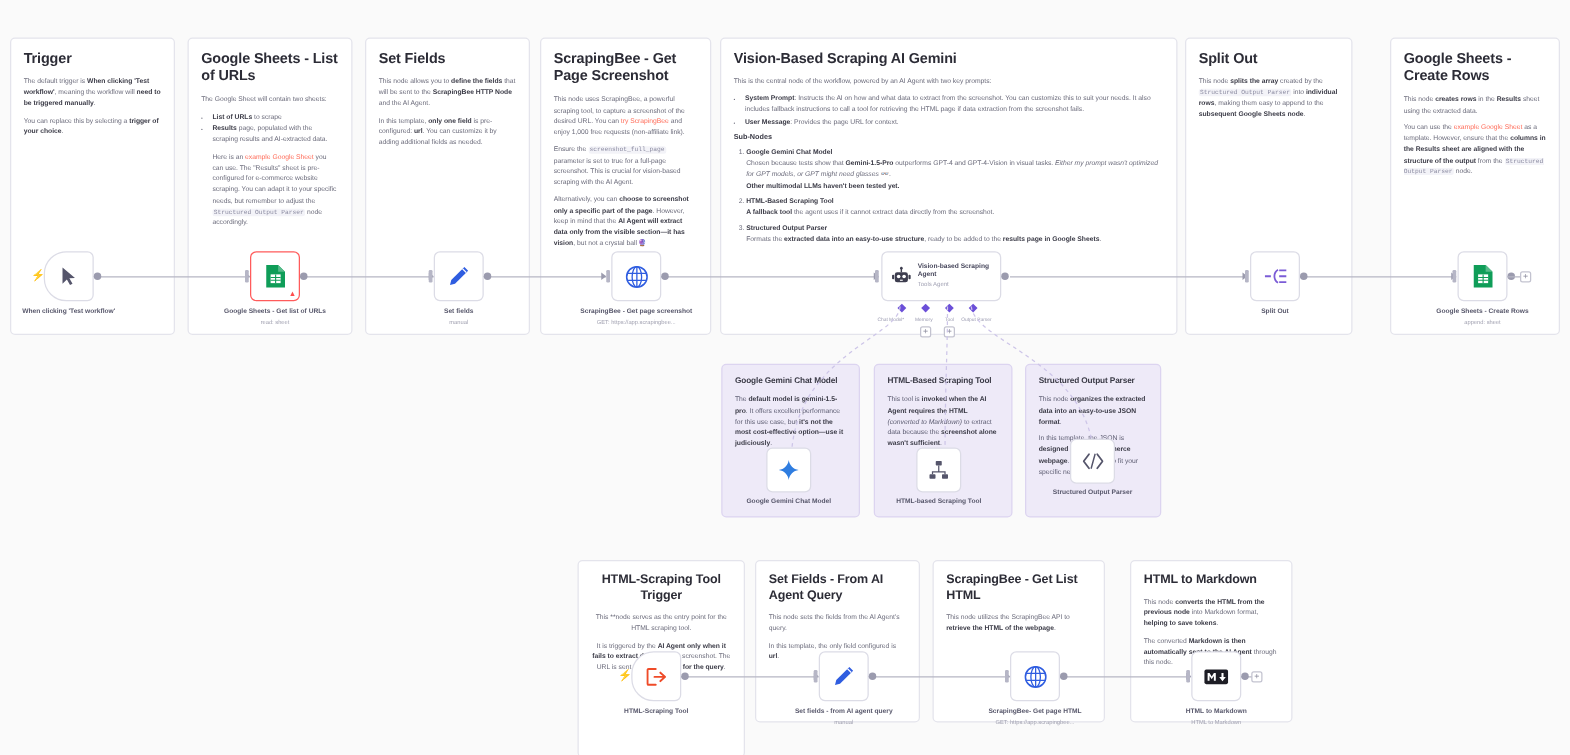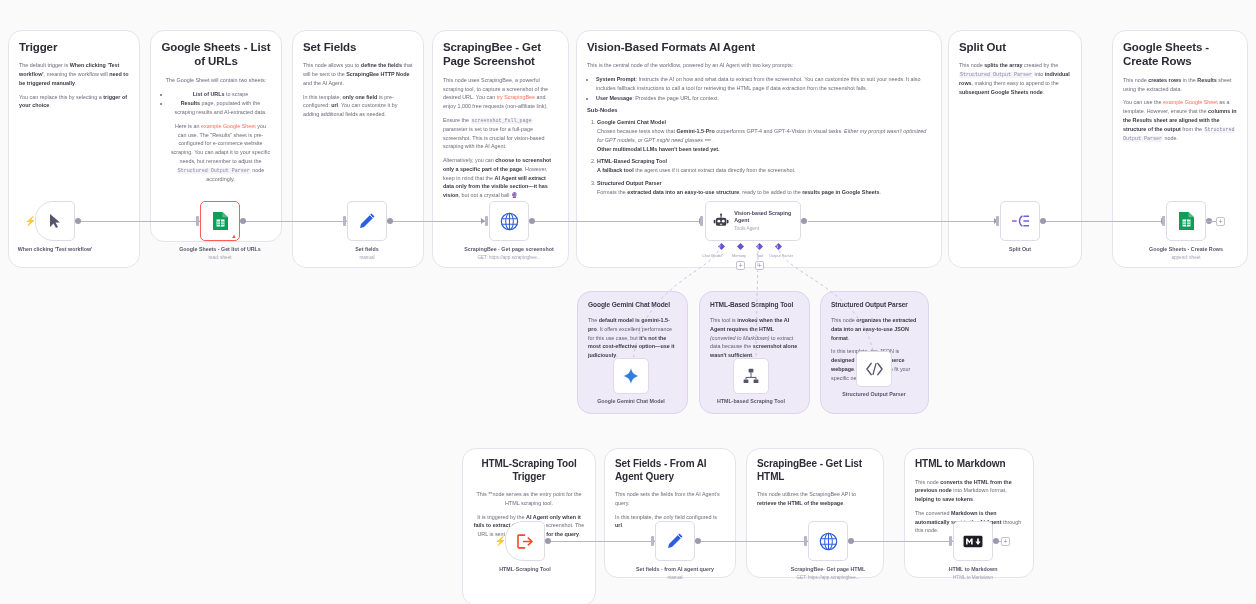--- a/index.html
+++ b/index.html
@@ -10,21 +10,21 @@
     color:#3d3d46;
     position:relative;
   }
   .canvas { position:absolute; inset:0; }
 
   
   .note {
     position:absolute;
     background:#ffffff;
     border:1px solid #e4e4ec;
-    border-radius:14px;
+    border-radius:4px;
     padding:9px 10px 8px 10px;
     overflow:hidden;
   }
   .note h3 {
     font-size:11.5px; font-weight:600; color:#2c2c36;
     line-height:1.25; margin-bottom:7px; letter-spacing:-0.1px;
   }
   .note p, .note li {
     font-size:5.4px; line-height:1.62; color:#6b6b7b; margin-bottom:5px;
   }
@@ -103,21 +103,21 @@
 <body>
 
 <div class="canvas">
 
   <div class="note" style="left:8px;top:30px;width:132px;height:238px;">
     <h3>Trigger</h3>
     <p><span>The default trigger is </span><b>When clicking 'Test workflow'</b><span>, meaning the workflow will </span><b>need to be triggered manually</b><span>.</span></p>
     <p><span>You can replace this by selecting a </span><b>trigger of your choice</b><span>.</span></p>
   </div>
 
-  <div class="note" style="left:150px;top:30px;width:132px;height:212px;text-align:center;">
+  <div class="note" style="left:150px;top:30px;width:132px;height:238px;">
     <h3>Google Sheets - List of URLs</h3>
     <p>The Google Sheet will contain two sheets:</p>
     <ul>
       <li><b>List of URLs</b><span> to scrape</span></li>
       <li><b>Results</b><span> page, populated with the scraping results and AI-extracted data.</span></li>
     </ul>
     <p style="margin-left:9px;"><span>Here is an </span><a>example Google Sheet</a><span> you can use. The "Results" sheet is pre-configured for e-commerce website scraping. You can adapt it to your specific needs, but remember to adjust the </span><code>Structured Output Parser</code><span> node accordingly.</span></p>
   </div>
 
   <div class="note" style="left:292px;top:30px;width:132px;height:238px;">
@@ -127,21 +127,21 @@
   </div>
 
   <div class="note" style="left:432px;top:30px;width:137px;height:238px;">
     <h3>ScrapingBee - Get Page Screenshot</h3>
     <p><span>This node uses ScrapingBee, a powerful scraping tool, to capture a screenshot of the desired URL. You can </span><a>try ScrapingBee</a><span> and enjoy 1,000 free requests (non-affiliate link).</span></p>
     <p><span>Ensure the </span><code>screenshot_full_page</code><span> parameter is set to true for a full-page screenshot. This is crucial for vision-based scraping with the AI Agent.</span></p>
     <p><span>Alternatively, you can </span><b>choose to screenshot only a specific part of the page</b><span>. However, keep in mind that the </span><b>AI Agent will extract data only from the visible section—it has vision</b><span>, but not a crystal ball 🔮</span></p>
   </div>
 
   <div class="note" style="left:576px;top:30px;width:366px;height:238px;">
-    <h3>Vision-Based Formats AI Agent</h3>
+    <h3>Vision-Based Scraping AI Gemini</h3>
     <p>This is the central node of the workflow, powered by an AI Agent with two key prompts:</p>
     <ul>
       <li><b>System Prompt</b><span>: Instructs the AI on how and what data to extract from the screenshot. You can customize this to suit your needs. It also includes fallback instructions to call a tool for retrieving the HTML page if data extraction from the screenshot fails.</span></li>
       <li><b>User Message</b><span>: Provides the page URL for context.</span></li>
     </ul>
     <div class="sub-h">Sub-Nodes</div>
     <ol>
       <li>
         <b>Google Gemini Chat Model</b><br>
         <span>Chosen because tests show that </span><b>Gemini-1.5-Pro</b><span> outperforms GPT-4 and GPT-4-Vision in visual tasks. </span><i>Either my prompt wasn't optimized for GPT models, or GPT might need glasses 👓</i><span>.</span><br>

